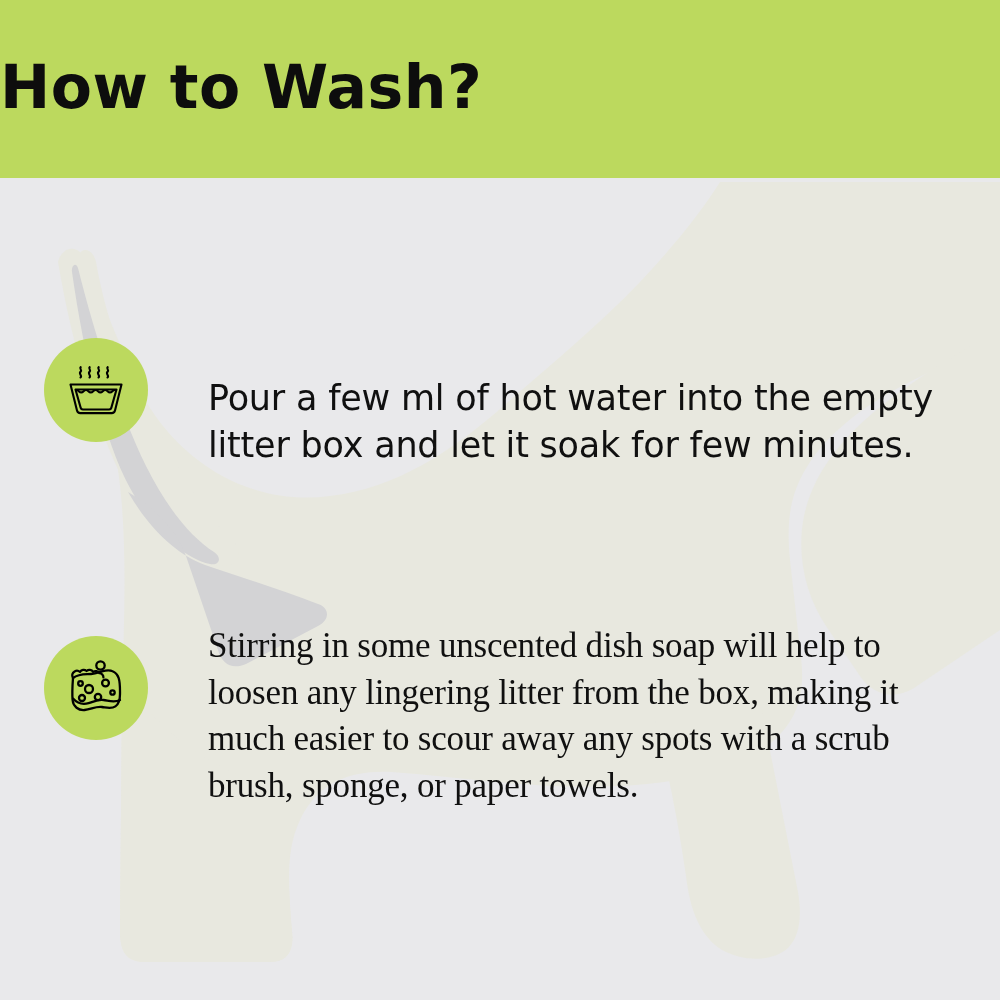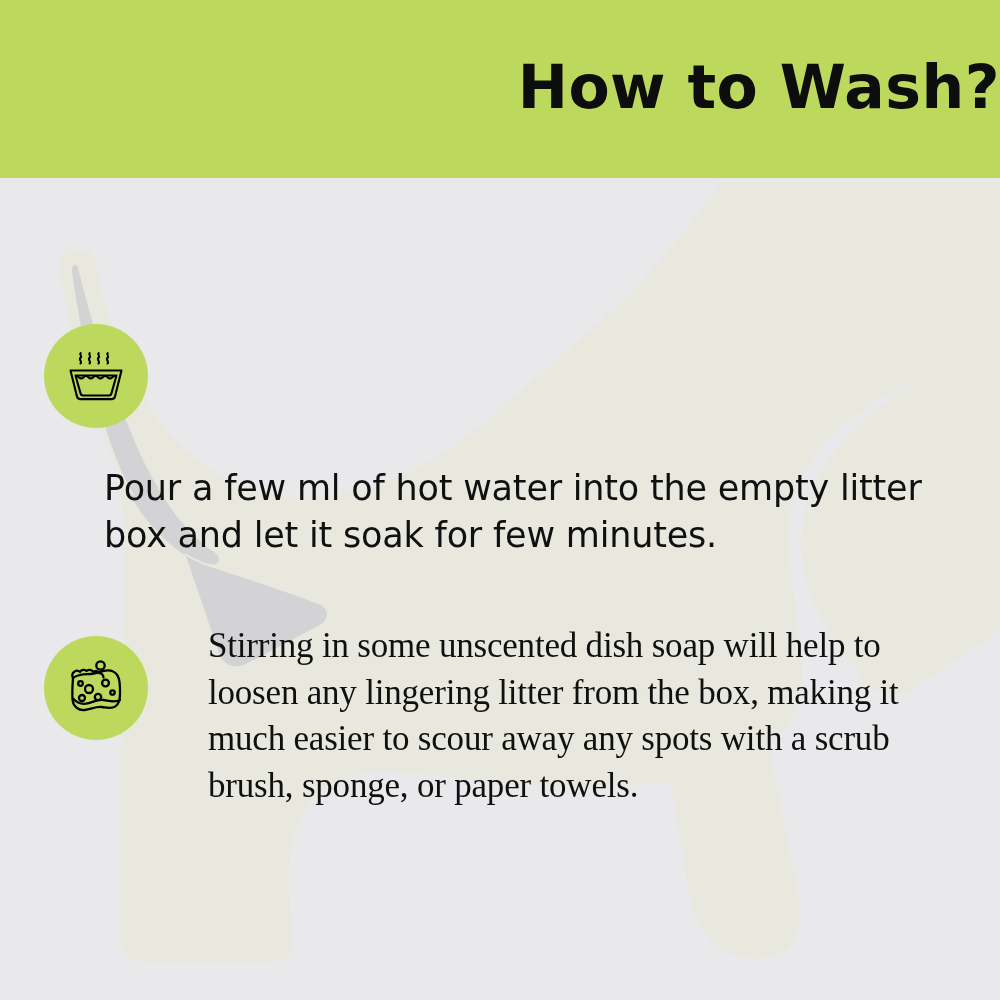--- a/index.html
+++ b/index.html
@@ -38,21 +38,21 @@
   #header-band {
     position: absolute;
     left: 0;
     top: 0;
     width: 1000px;
     height: 178px;
     background: #bcd95e;
     z-index: 2;
     display: flex;
     align-items: center;
-    justify-content: flex-end;
+    justify-content: flex-start;
   }
   #header-title {
     font-size: 60px;
     font-weight: bold;
     color: #0d0d0d;
     letter-spacing: 0.5px;
     line-height: 1;
     margin: 0;
     padding: 0 0 4px 0;
     text-align: center;
@@ -69,21 +69,21 @@
     z-index: 3;
   }
 
   .step {
     position: absolute;
     display: flex;
     align-items: flex-start;
     left: 44px;
     width: 920px;
   }
-  .step-1 { top: 146px; flex-direction: column; }
+  .step-1 { top: 160px; }
   .step-2 { top: 410px; }
 
   .step-badge {
     position: relative;
     flex: 0 0 auto;
     width: 104px;
     height: 104px;
     border-radius: 50%;
     background: #bcd95e;
     display: flex;

